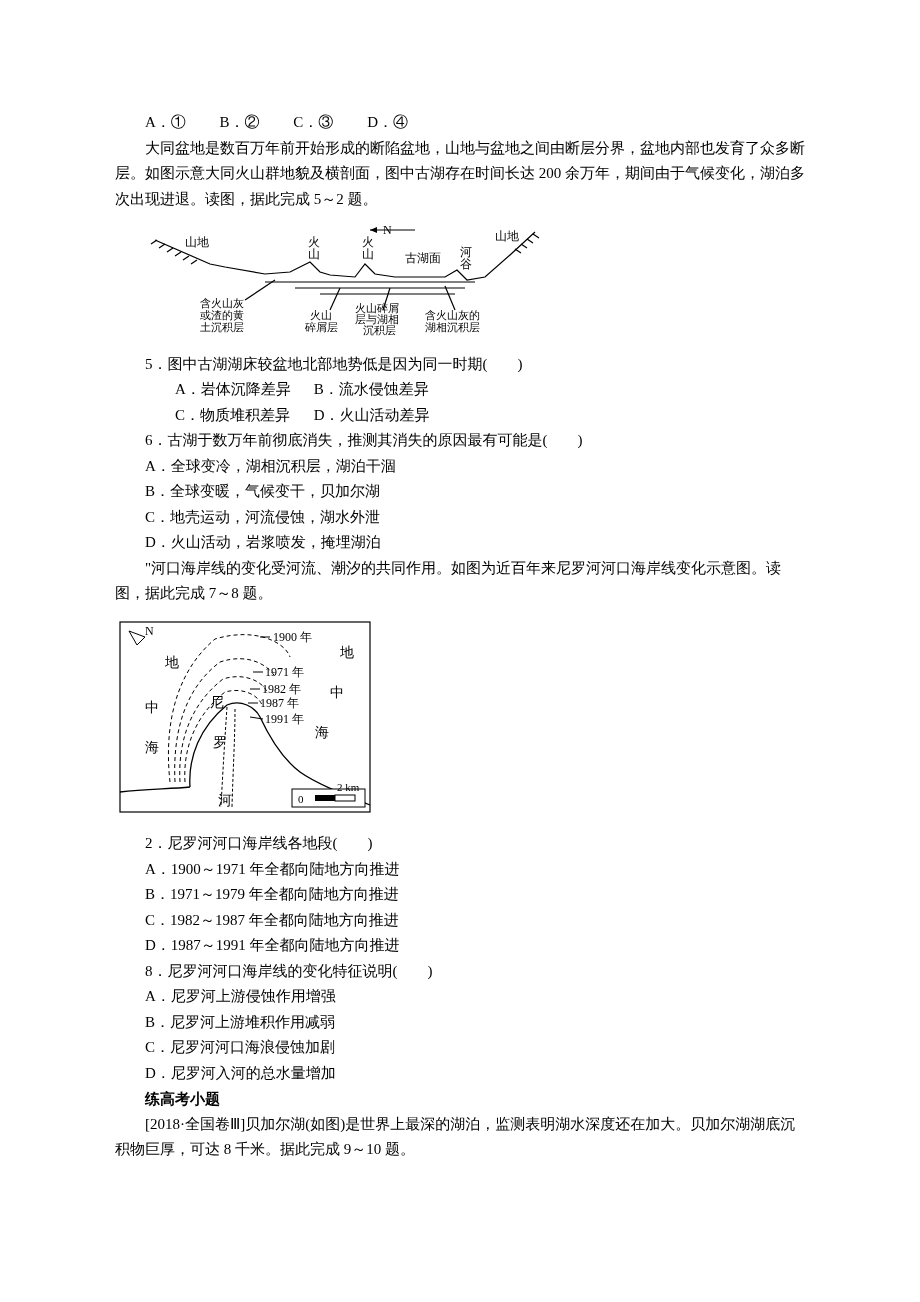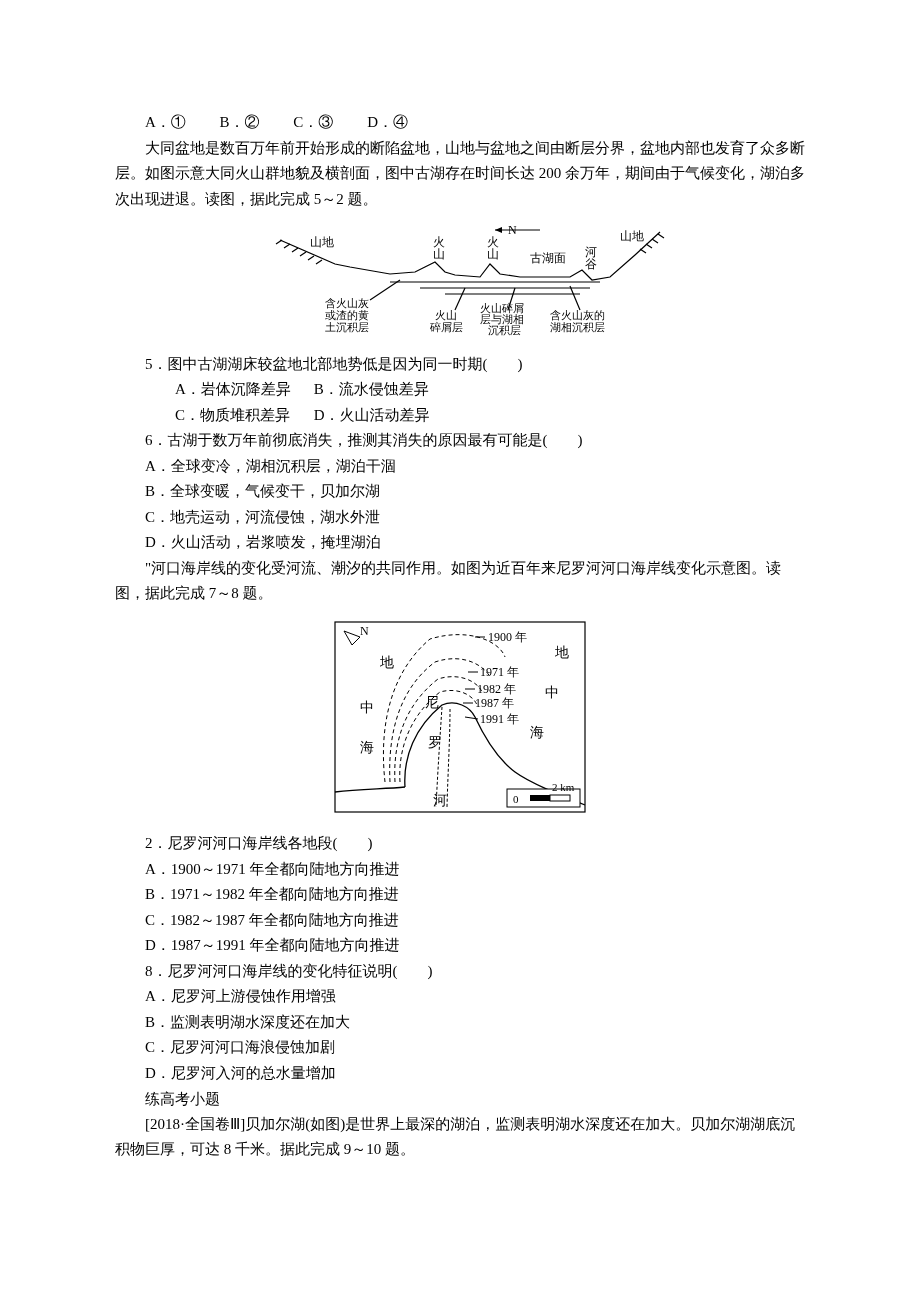--- a/index.html
+++ b/index.html
@@ -7,24 +7,24 @@
     font-size: 15px;
     line-height: 1.7;
     color: #000;
     background: #fff;
     margin: 0;
     padding: 110px 115px 40px 115px;
     width: 920px;
     box-sizing: border-box;
   }
   .indent { text-indent: 2em; }
-  .figure { text-align: center; margin: 10px 0 6px 0; }
+  .figure { text-align: left; margin: 10px 0 6px 0; }
   .figure svg { display: inline-block; }
   .gap { display: inline-block; width: 2em; }
-  .bold { font-weight: normal; font-family: "SimHei","黑体",sans-serif; }
+  .bold { font-weight: bold; font-family: "SimHei","黑体",sans-serif; }
 </style>
 </head>
 <body>
 
 <div class="indent">
   <span>A．①</span><span class="gap"></span>
   <span>B．②</span><span class="gap"></span>
   <span>C．③</span><span class="gap"></span>
   <span>D．④</span>
 </div>
@@ -161,25 +161,25 @@
     <rect x="200" y="178" width="20" height="6" fill="#000"></rect>
     <rect x="220" y="178" width="20" height="6" fill="none" stroke="#000"></rect>
     <text x="183" y="186" font-size="11" font-family="SimSun">0</text>
     <text x="222" y="174" font-size="11" font-family="SimSun">2 km</text>
   </g>
 </svg>
 </div>
 
 <div class="indent">2．尼罗河河口海岸线各地段(　　)</div>
 <div class="indent">A．1900～1971 年全都向陆地方向推进</div>
-<div class="indent">B．1971～1982 年全都向陆地方向推进</div>
+<div class="indent">B．1971～1979 年全都向陆地方向推进</div>
 <div class="indent">C．1982～1987 年全都向陆地方向推进</div>
 <div class="indent">D．1987～1991 年全都向陆地方向推进</div>
 
 <div class="indent">8．尼罗河河口海岸线的变化特征说明(　　)</div>
 <div class="indent">A．尼罗河上游侵蚀作用增强</div>
-<div class="indent">B．监测表明湖水深度还在加大</div>
+<div class="indent">B．尼罗河上游堆积作用减弱</div>
 <div class="indent">C．尼罗河河口海浪侵蚀加剧</div>
 <div class="indent">D．尼罗河入河的总水量增加</div>
 
 <div class="indent bold">练高考小题</div>
 
 <div class="indent">[2018·全国卷Ⅲ]贝加尔湖(如图)是世界上最深的湖泊，监测表明湖水深度还在加大。贝加尔湖湖底沉积物巨厚，可达 8 千米。据此完成 9～10 题。</div>
 
 </body></html>

